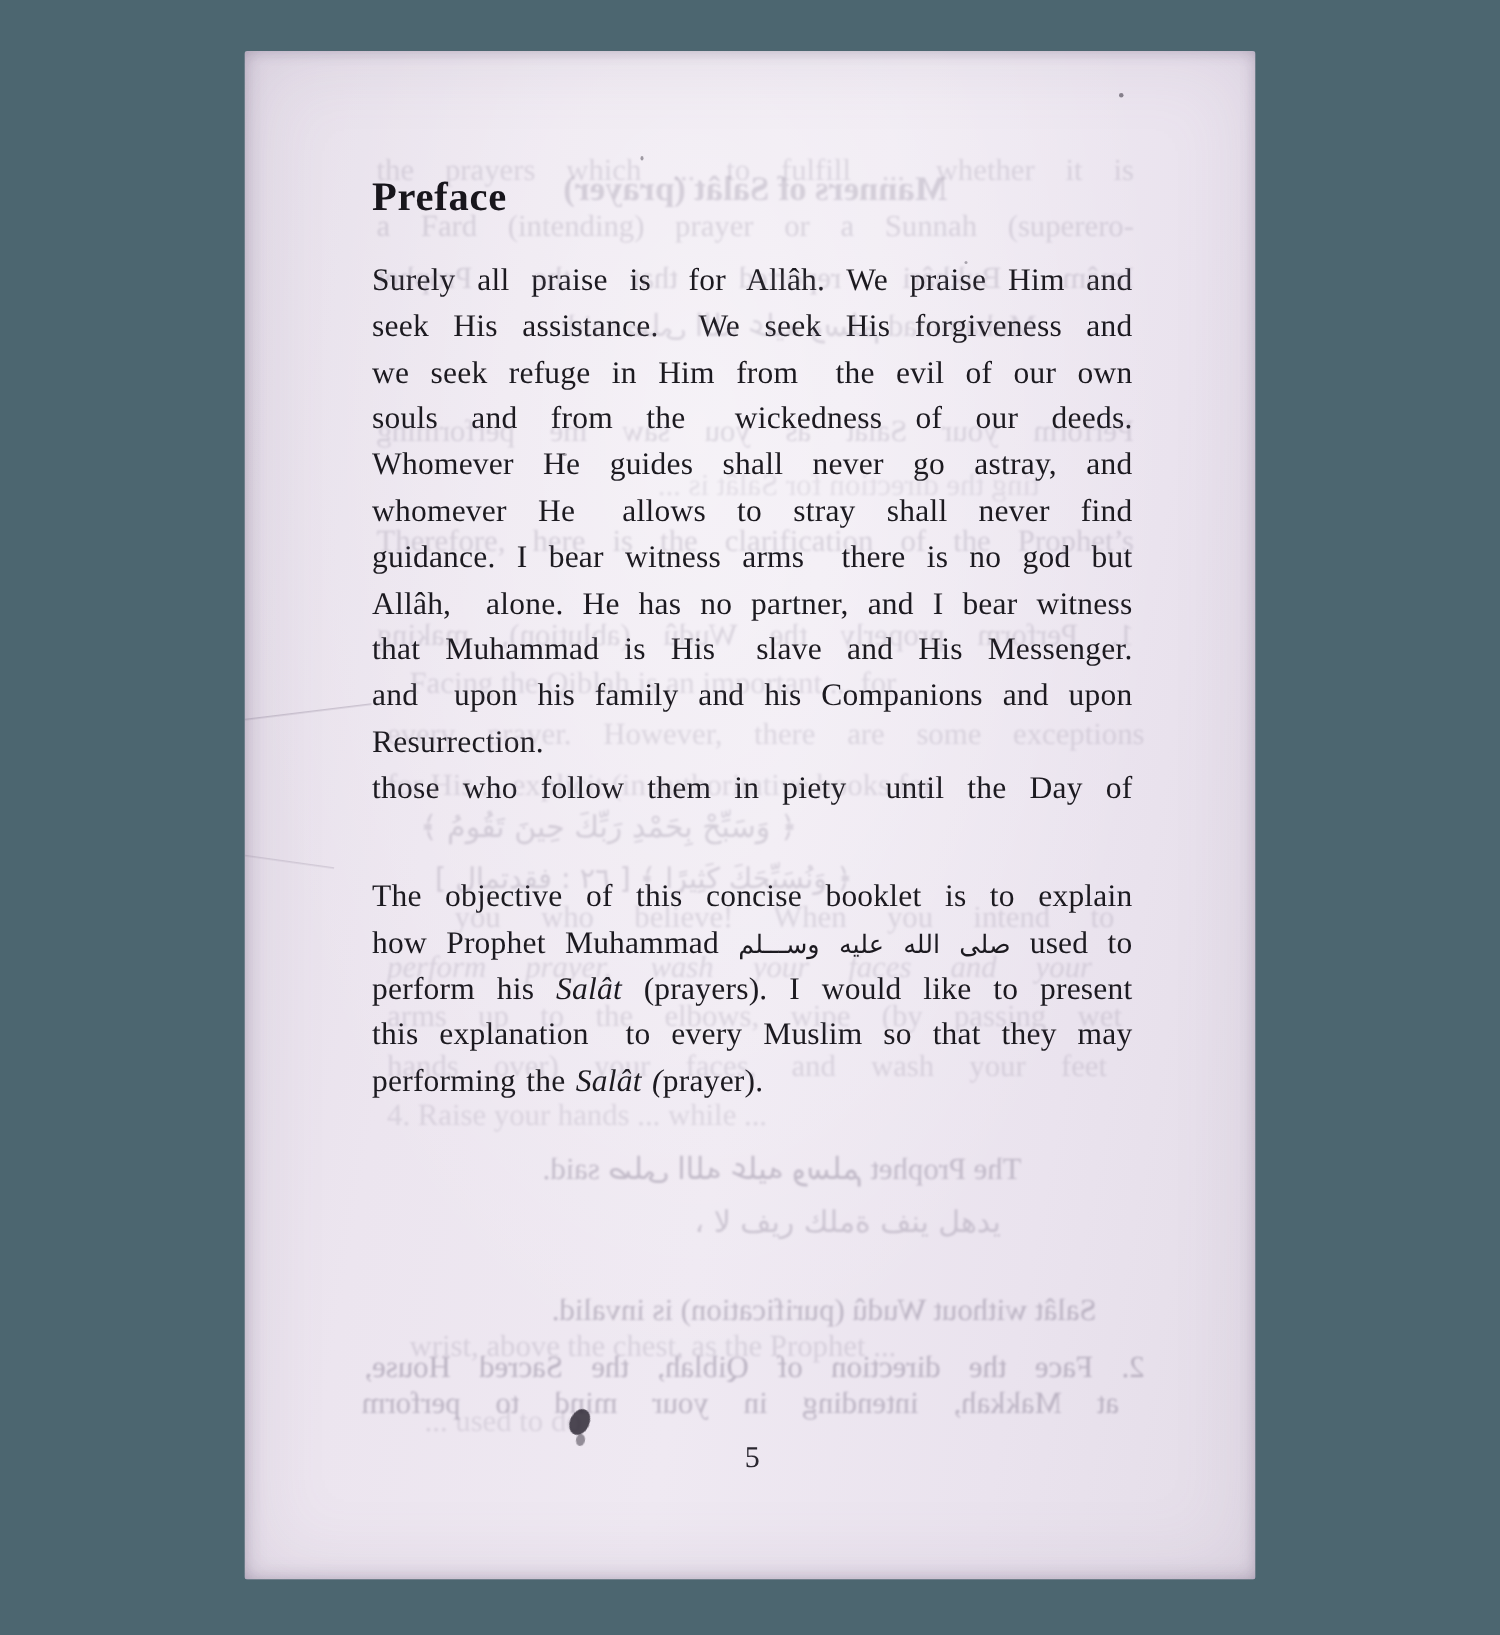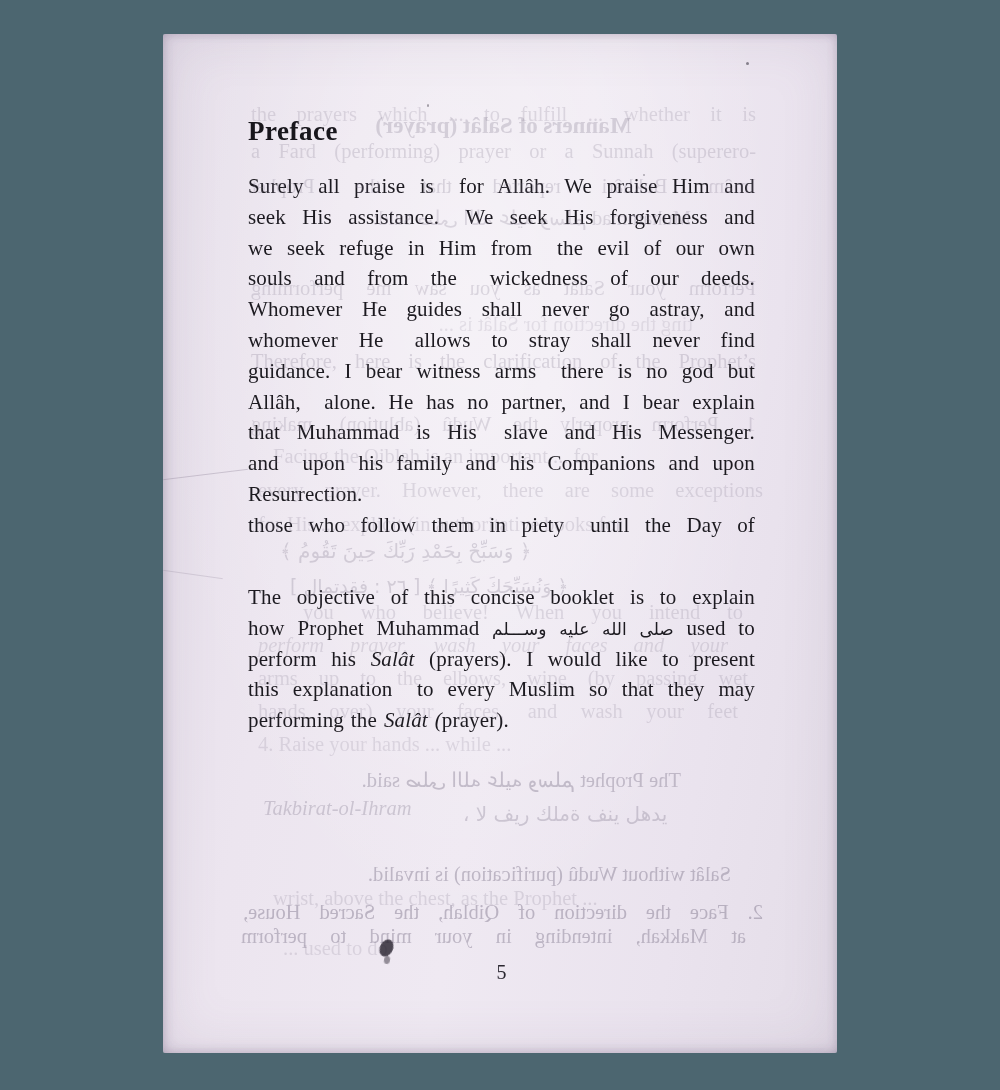--- a/index.html
+++ b/index.html
@@ -62,55 +62,54 @@
   <div class="page" id="page">
     <div class="title">Preface</div>
     <div class="para p1" id="para1" style="color: rgb(28, 26, 32);">
         <div class="pline">Surely all praise is  for Allâh. We praise Him and</div>
         <div class="pline">seek His assistance.  We seek His forgiveness and</div>
         <div class="pline">we seek refuge in Him from  the evil of our own</div>
         <div class="pline">souls and from the  wickedness of our deeds.</div>
         <div class="pline">Whomever He guides shall never go astray, and</div>
         <div class="pline">whomever He  allows to stray shall never find</div>
         <div class="pline">guidance. I bear witness arms  there is no god but</div>
-        <div class="pline">Allâh,  alone. He has no partner, and I bear explain</div>
+        <div class="pline">Allâh,  alone. He has no partner, and I bear witness</div>
         <div class="pline">that Muhammad is His  slave and His Messenger.</div>
         <div class="pline">and  upon his family and his Companions and upon</div>
         <div class="pline last">Resurrection.</div>
         <div class="pline">those who follow them in piety  until the Day of</div>
       </div>
     <div class="para p2" id="para2" style="color: rgb(28, 26, 32);">
         <div class="pline">The objective of this concise booklet is to explain</div>
         <div class="pline"><span>how Prophet Muhammad </span><span class="ar">صلى الله عليه وســـلم</span><span> used to</span></div>
         <div class="pline"><span>perform his </span><span class="it">Salât</span><span> (prayers). I would like to present</span></div>
         <div class="pline">this explanation  to every Muslim so that they may</div>
         <div class="pline last"><span>performing the </span><span class="it">Salât (</span><span>prayer).</span></div>
       </div>
     <div class="pageno">5</div>
   <div class="ghost j" style="left: 88px; top: 68px; width: 505px; opacity: 0.2;">the prayers which ... to fulfill ... whether it is</div>
       <div class="ghost mir ctr bd" style="left: 88px; top: 80px; width: 505px; opacity: 0.26; font-size: 23px;">Manners of Salât (prayer)</div>
-      <div class="ghost j" style="left: 88px; top: 105px; width: 505px; opacity: 0.22;">a Fard (performing) prayer or a Sunnah (superero-</div>
+      <div class="ghost j" style="left: 88px; top: 105px; width: 505px; opacity: 0.22;">a Fard (intending) prayer or a Sunnah (superero-</div>
       <div class="ghost mir j" style="left: 88px; top: 140px; width: 505px; opacity: 0.24;">Imâm Bukhâri reported that the Prophet</div>
       <div class="ghost mir" style="left: 88px; top: 172px; width: 440px; opacity: 0.22;">Muhammad صلى الله عليه وسلم said:</div>
       <div class="ghost mir j" style="left: 88px; top: 242px; width: 505px; opacity: 0.22;">Perform your Salât as you saw me performing</div>
       <div class="ghost mir" style="left: 110px; top: 278px; width: 420px; opacity: 0.15;">ting the direction for Salât is ...</div>
       <div class="ghost j" style="left: 88px; top: 315px; width: 505px; opacity: 0.24;">Therefore, here is the clarification of the Prophet’s</div>
       <div class="ghost mir j" style="left: 88px; top: 378px; width: 505px; opacity: 0.22;">1. Perform properly the Wudû (ablution), making</div>
       <div class="ghost" style="left: 110px; top: 410px; width: 480px; opacity: 0.2;">Facing the Qiblah is an important ... for</div>
       <div class="ghost j" style="left: 95px; top: 444px; width: 505px; opacity: 0.2;">every prayer. However, there are some exceptions</div>
       <div class="ghost" style="left: 95px; top: 478px; width: 480px; opacity: 0.2;">for His ... explicit (in authoritative books for</div>
       <div class="ghost ar" style="left: 117px; top: 505px; width: 360px; opacity: 0.26; font-size: 20px;">﴾ وَسَبِّحْ بِحَمْدِ رَبِّكَ حِينَ تَقُومُ ﴿</div>
       <div class="ghost ar" style="left: 127px; top: 540px; width: 380px; opacity: 0.26; font-size: 19px;">[ ٢٦ : فقدتمال ] ﴾ وَنُسَبِّحَكَ كَثِيرًا ﴿</div>
       <div class="ghost j" style="left: 140px; top: 566px; width: 440px; opacity: 0.2;">you who believe! When you intend to</div>
       <div class="ghost j" style="left: 95px; top: 599px; width: 470px; opacity: 0.2; font-style: italic;">perform prayer, wash your faces and your</div>
       <div class="ghost j" style="left: 95px; top: 632px; width: 490px; opacity: 0.2;">arms up to the elbows, wipe (by passing wet</div>
       <div class="ghost j" style="left: 95px; top: 665px; width: 480px; opacity: 0.2;">hands over) your faces, and wash your feet</div>
       <div class="ghost" style="left: 95px; top: 698px; width: 420px; opacity: 0.18;">4. Raise your hands ... while ...</div>
       <div class="ghost mir" style="left: 88px; top: 734px; width: 430px; opacity: 0.38;">The Prophet صلى الله عليه وسلم said.</div>
-      <div class="ghost it" style="left: 100px; top: 762px; width: 240px; opacity: 0.3;">Takbirat-ol-Ihram</div>
       <div class="ghost ar" style="left: 300px; top: 768px; width: 260px; opacity: 0.3; font-size: 20px;">، يدهل ينف ةملك ريف لا</div>
       <div class="ghost mir" style="left: 128px; top: 828px; width: 440px; opacity: 0.42;">Salât without Wudû (purification) is invalid.</div>
       <div class="ghost" style="left: 110px; top: 852px; width: 460px; opacity: 0.2;">wrist, above the chest, as the Prophet ...</div>
       <div class="ghost mir j" style="left: 80px; top: 866px; width: 520px; opacity: 0.44;">2. Face the direction of Qiblah, the Sacred House,</div>
       <div class="ghost" style="left: 120px; top: 902px; width: 180px; opacity: 0.18;">... used to do</div>
       <div class="ghost mir j" style="left: 78px; top: 890px; width: 505px; opacity: 0.42;">at Makkah, intending in your mind to perform</div>
       <div class="mark" style="left: 217px; top: 905px; width: 13px; height: 18px; opacity: 0.8; transform: rotate(25deg);"></div>
       <div class="mark" style="left: 221px; top: 922px; width: 6px; height: 8px; opacity: 0.45; transform: rotate(10deg);"></div>
       <div class="mark" style="left: 583px; top: 28px; width: 3px; height: 3px; opacity: 0.5; transform: rotate(0deg);"></div>
       <div class="mark" style="left: 264px; top: 70px; width: 2px; height: 3px; opacity: 0.4; transform: rotate(0deg);"></div>

